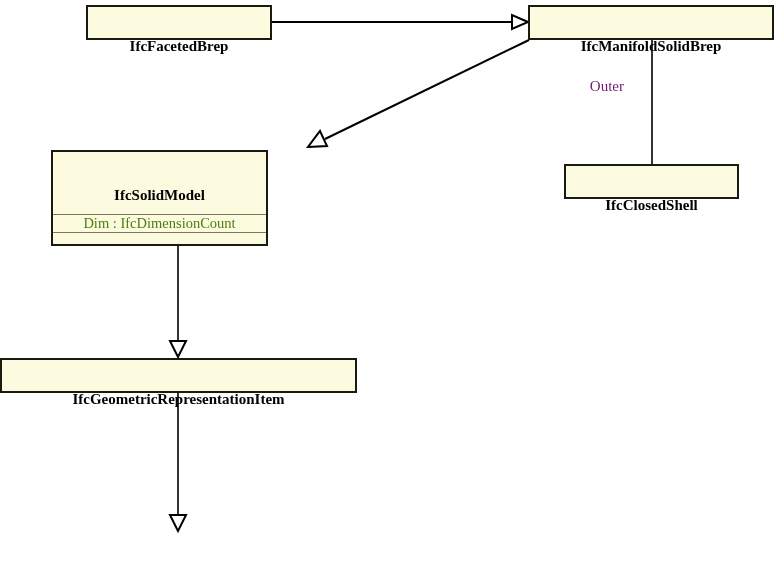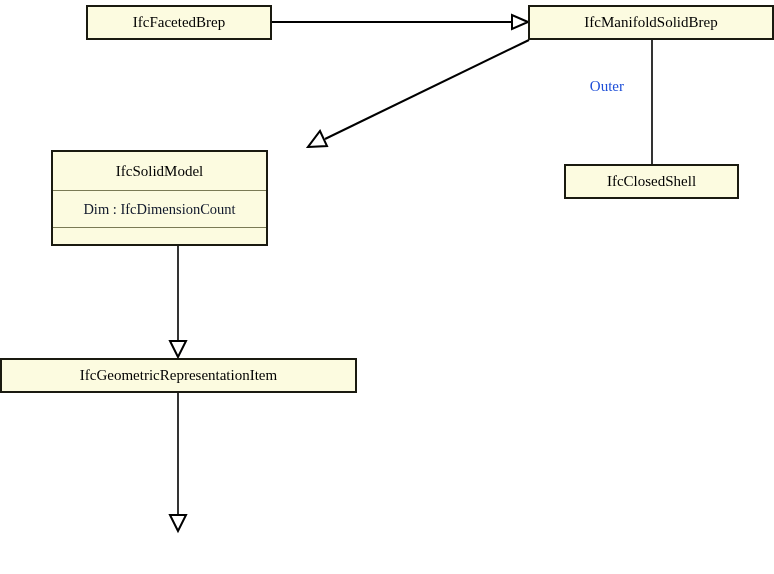--- a/index.html
+++ b/index.html
@@ -17,34 +17,35 @@
   }
   .uml-box {
     position: absolute;
     background: #fcfbe0;
     border: 2px solid #1a1a10;
     box-sizing: border-box;
     display: flex;
     flex-direction: column;
   }
   .box-title {
-    font-weight: normal;
+    font-weight: bold;
     font-size: 15px;
     color: #000000;
     text-align: center;
     line-height: 1;
     display: flex;
     align-items: center;
     justify-content: center;
     flex: 0 0 auto;
     padding: 0 6px;
+    margin-top: 24px;
   }
   .compartment {
     font-size: 14.5px;
-    color: #0f172a;
+    color: #4d7c0f;
     text-align: center;
     display: flex;
     align-items: center;
     justify-content: center;
     border-top: 1px solid #7a7a55;
     box-sizing: border-box;
     padding: 0 6px;
   }
   .compartment.empty {
     min-height: 14px;
@@ -53,21 +54,21 @@
     position: absolute;
     left: 0;
     top: 0;
     width: 774px;
     height: 574px;
     pointer-events: none;
   }
   .edge-label {
     position: absolute;
     font-size: 15px;
-    color: #1d4ed8;
+    color: #701a75;
     white-space: nowrap;
     font-family: "Liberation Serif", "DejaVu Serif", serif;
   }
 </style>
 </head>
 <body>
 
 <div id="canvas">
 
   <svg id="edges" viewBox="0 0 774 574">

